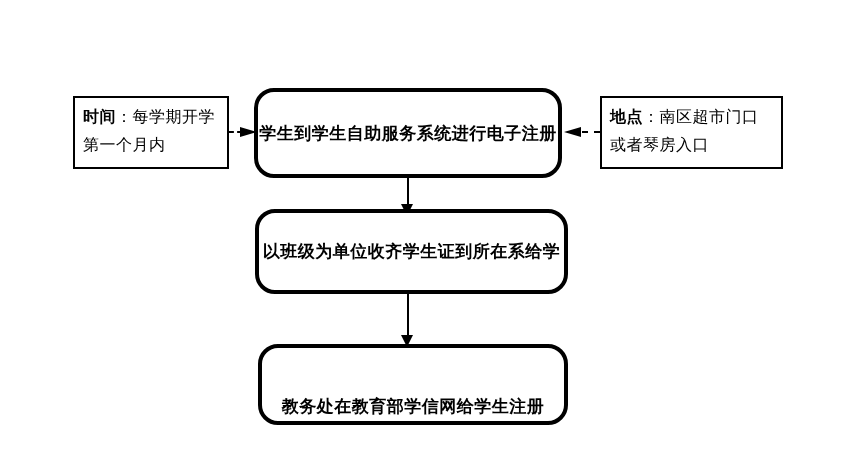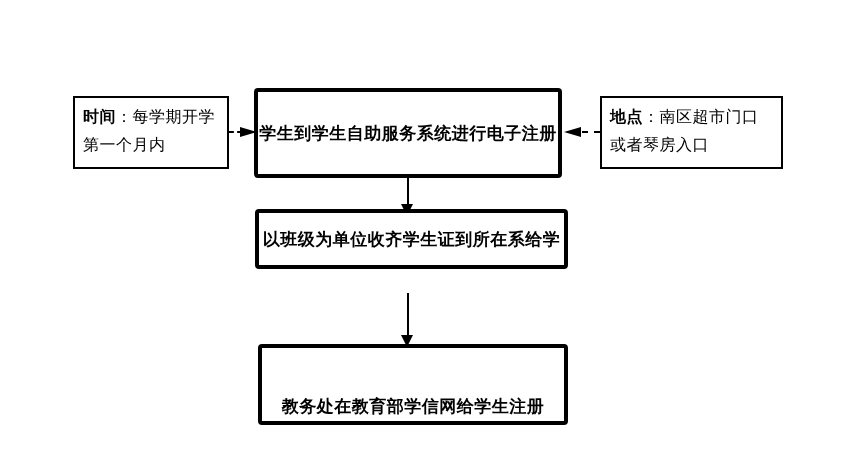--- a/index.html
+++ b/index.html
@@ -30,21 +30,21 @@
     letter-spacing: 0.5px;
     word-break: break-all;
     text-align: left;
   }
   .note-label { font-weight: bold; }
 
   
   .step-box {
     position: absolute;
     border: 4px solid #000000;
-    border-radius: 4px;
+    border-radius: 20px;
     background: #ffffff;
     display: flex;
     flex-direction: column;
     align-items: center;
     justify-content: center;
     text-align: center;
     font-weight: bold;
     font-size: 17px;
     line-height: 29px;
     letter-spacing: 0.5px;
@@ -80,21 +80,21 @@
     width: 0; height: 0;
     border-left: 6px solid transparent;
     border-right: 6px solid transparent;
     border-top: 12px solid #000000;
   }
 
   
   #time-note      { left: 73px;  top: 80px;  width: 156px; height: 73px; }
   #step1          { left: 254px; top: 72px;  width: 308px; height: 90px; }
   #location-note  { left: 600px; top: 80px;  width: 183px; height: 73px; }
-  #step2          { left: 255px; top: 193px; width: 313px; height: 60px; }
+  #step2          { left: 255px; top: 193px; width: 313px; height: 85px; }
   #step3          { left: 258px; top: 328px; width: 310px; height: 81px; justify-content: flex-end; }
 
   #time-dash      { left: 229px; top: 115px; width: 13px; }
   #time-head      { left: 240px; top: 111px; }
   #loc-head       { left: 564px; top: 111px; }
   #loc-dash       { left: 582px; top: 115px; width: 18px; }
 
   #v1-line        { left: 407px; top: 162px; height: 27px; }
   #v1-head        { left: 401px; top: 188px; }
   #v2-line        { left: 407px; top: 277px; height: 43px; }

